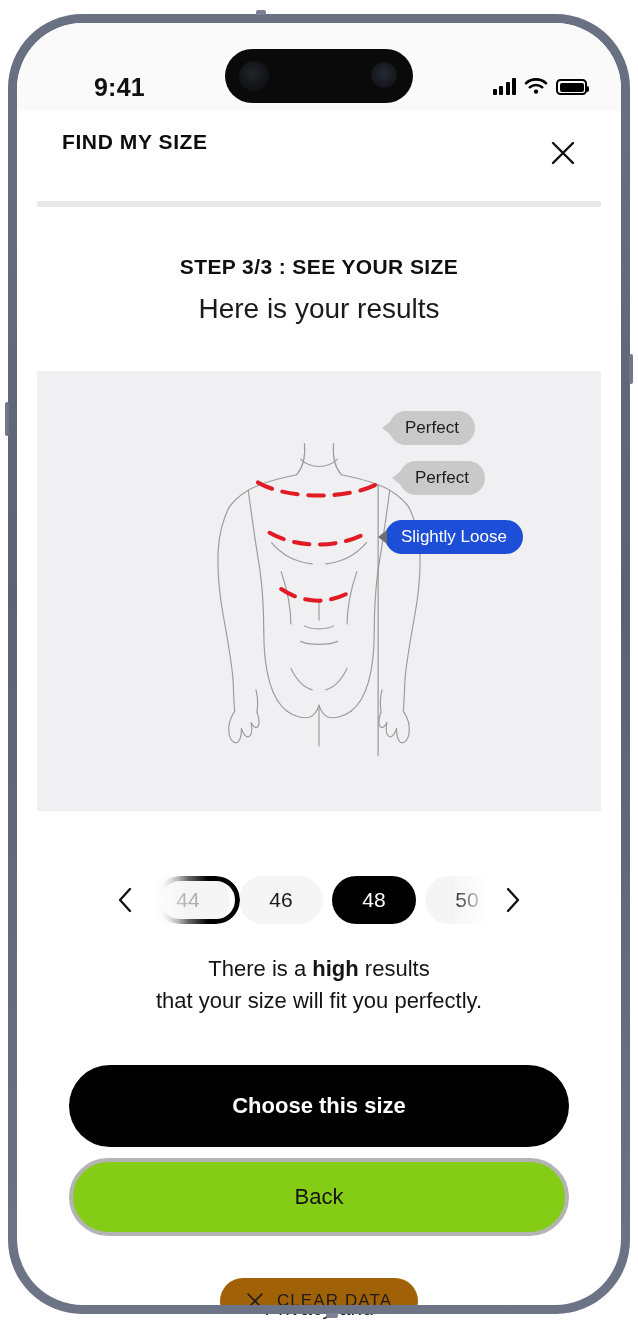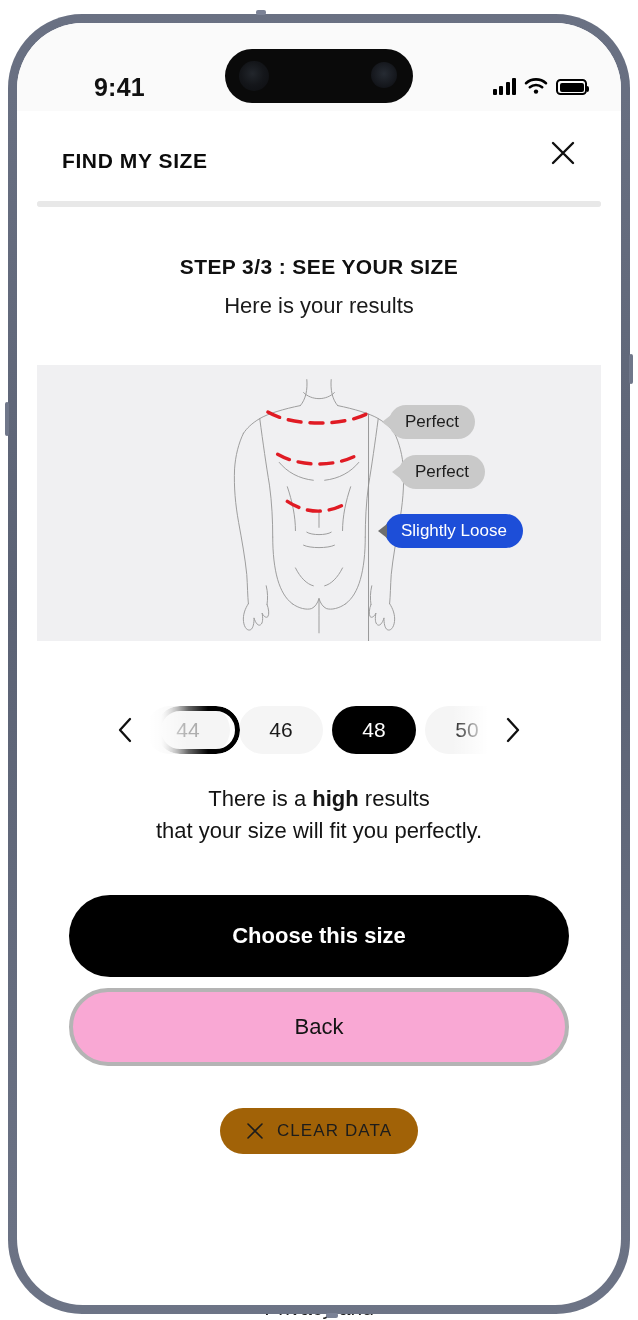--- a/index.html
+++ b/index.html
@@ -114,21 +114,21 @@
 
   
   #app-header {
     position: relative;
     height: 88px;
     background: #fff;
   }
   #page-title {
     position: absolute;
     left: 45px;
-    top: 38px;
+    top: 19px;
     font-size: 21px;
     font-weight: 700;
     letter-spacing: 0.6px;
     color: #0c0c0c;
   }
   #close-button {
     position: absolute;
     right: 38px;
     top: 22px;
     width: 40px; height: 40px;
@@ -159,29 +159,29 @@
   #step-block { text-align: center; margin-top: 48px; }
   #step-title {
     font-size: 21px;
     font-weight: 700;
     letter-spacing: 0.4px;
     color: #101010;
     margin-top: 9px;
   }
   #step-subtitle {
     margin-top: 14px;
-    font-size: 22px;
+    font-size: 28px;
     font-weight: 400;
     color: #1a1a1a;
   }
 
   
   #body-panel {
     margin: 46px 20px 0 20px;
-    height: 276px;
+    height: 440px;
     background: #f0f0f2;
     position: relative;
     overflow: hidden;
   }
   #body-svg { position: absolute; left: 0; top: 0; width: 100%; height: 100%; }
 
   .fit-pill {
     position: absolute;
     display: flex;
     align-items: center;
@@ -293,21 +293,21 @@
     border: none;
     cursor: pointer;
     display: flex; align-items: center; justify-content: center;
     font-family: "Liberation Sans", sans-serif;
   }
   #back-button {
     margin-top: 11px;
     width: 100%;
     height: 78px;
     border-radius: 39px;
-    background: #f9a8d4;
+    background: #84cc16;
     color: #141414;
     font-size: 22px;
     border: 4px solid #b4b4b4;
     cursor: pointer;
     display: flex; align-items: center; justify-content: center;
     font-family: "Liberation Sans", sans-serif;
   }
 
   
   #clear-data-wrap { margin-top: 42px; display: flex; justify-content: center; }

